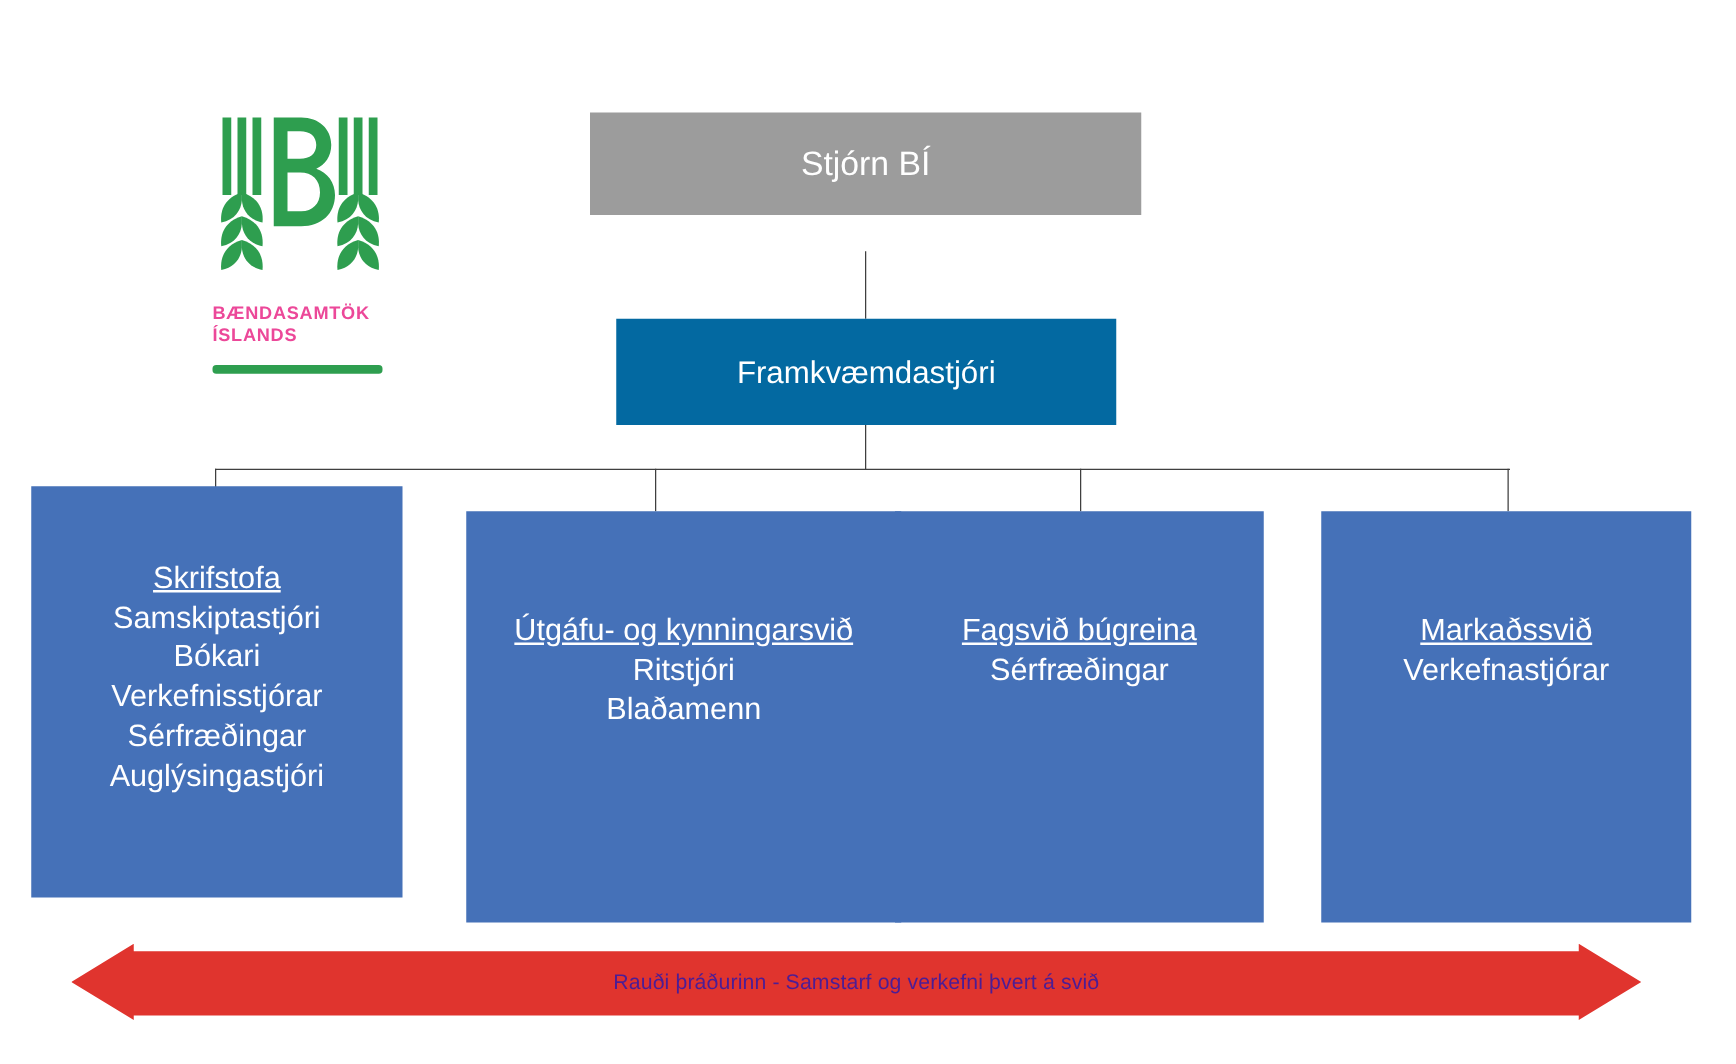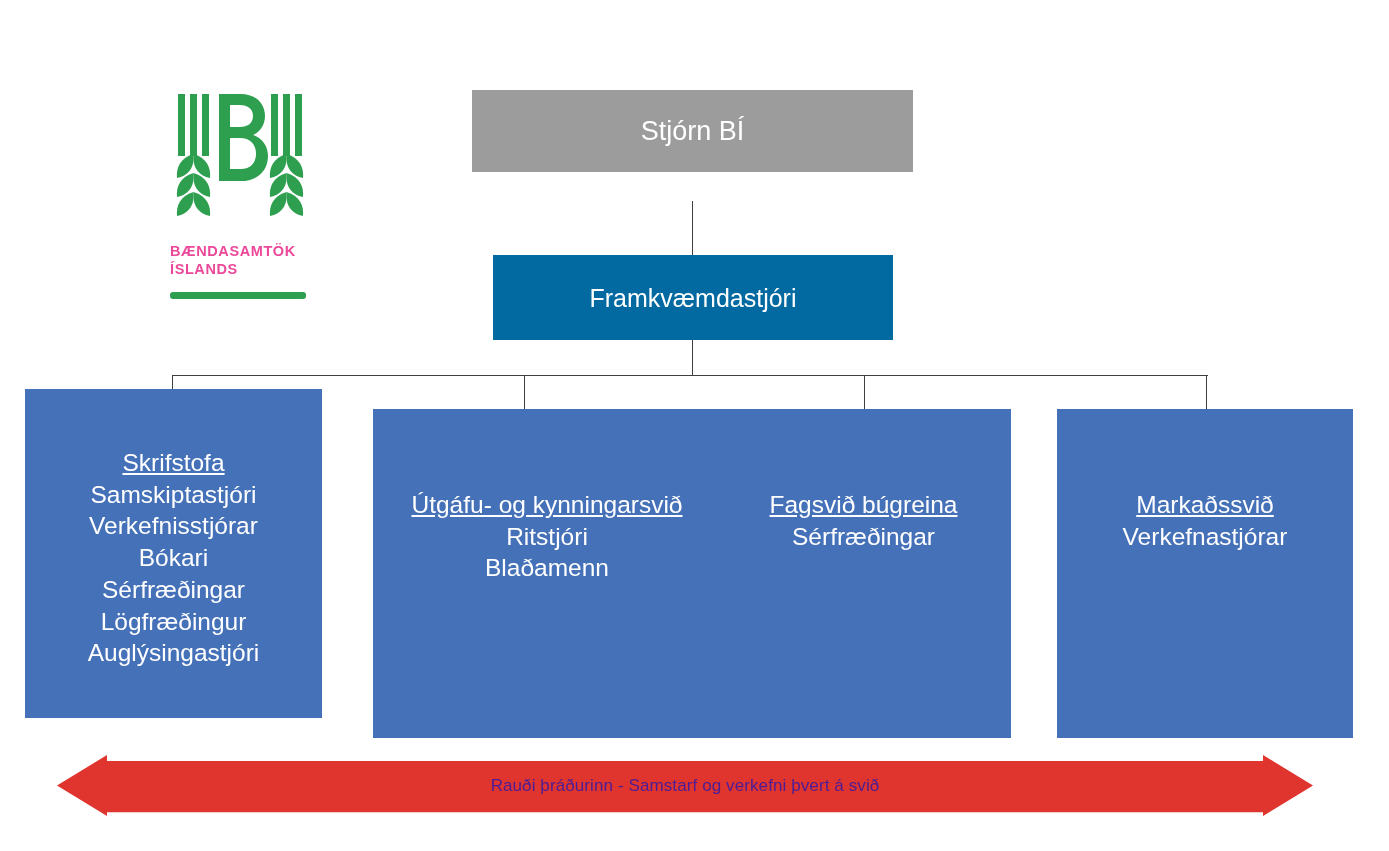--- a/index.html
+++ b/index.html
@@ -140,24 +140,23 @@
   <div class="conn hbar"></div>
   <div class="conn drop d1"></div>
   <div class="conn drop d2"></div>
   <div class="conn drop d3"></div>
   <div class="conn drop d4"></div>
 
   <div class="box box-dept" id="dept1">
     <div class="dept-inner">
       <div class="dept-title">Skrifstofa</div>
       <div>Samskiptastjóri</div>
+      <div>Bókari</div>
       <div>Verkefnisstjórar</div>
-      <div>Bókari</div>
       <div>Sérfræðingar</div>
-      <div>Lögfræðingur</div>
       <div>Auglýsingastjóri</div>
     </div>
   </div>
 
   <div class="box box-dept" id="dept2">
     <div class="dept-inner">
       <div class="dept-title">Útgáfu- og kynningarsvið</div>
       <div>Ritstjóri</div>
       <div>Blaðamenn</div>
     </div>

